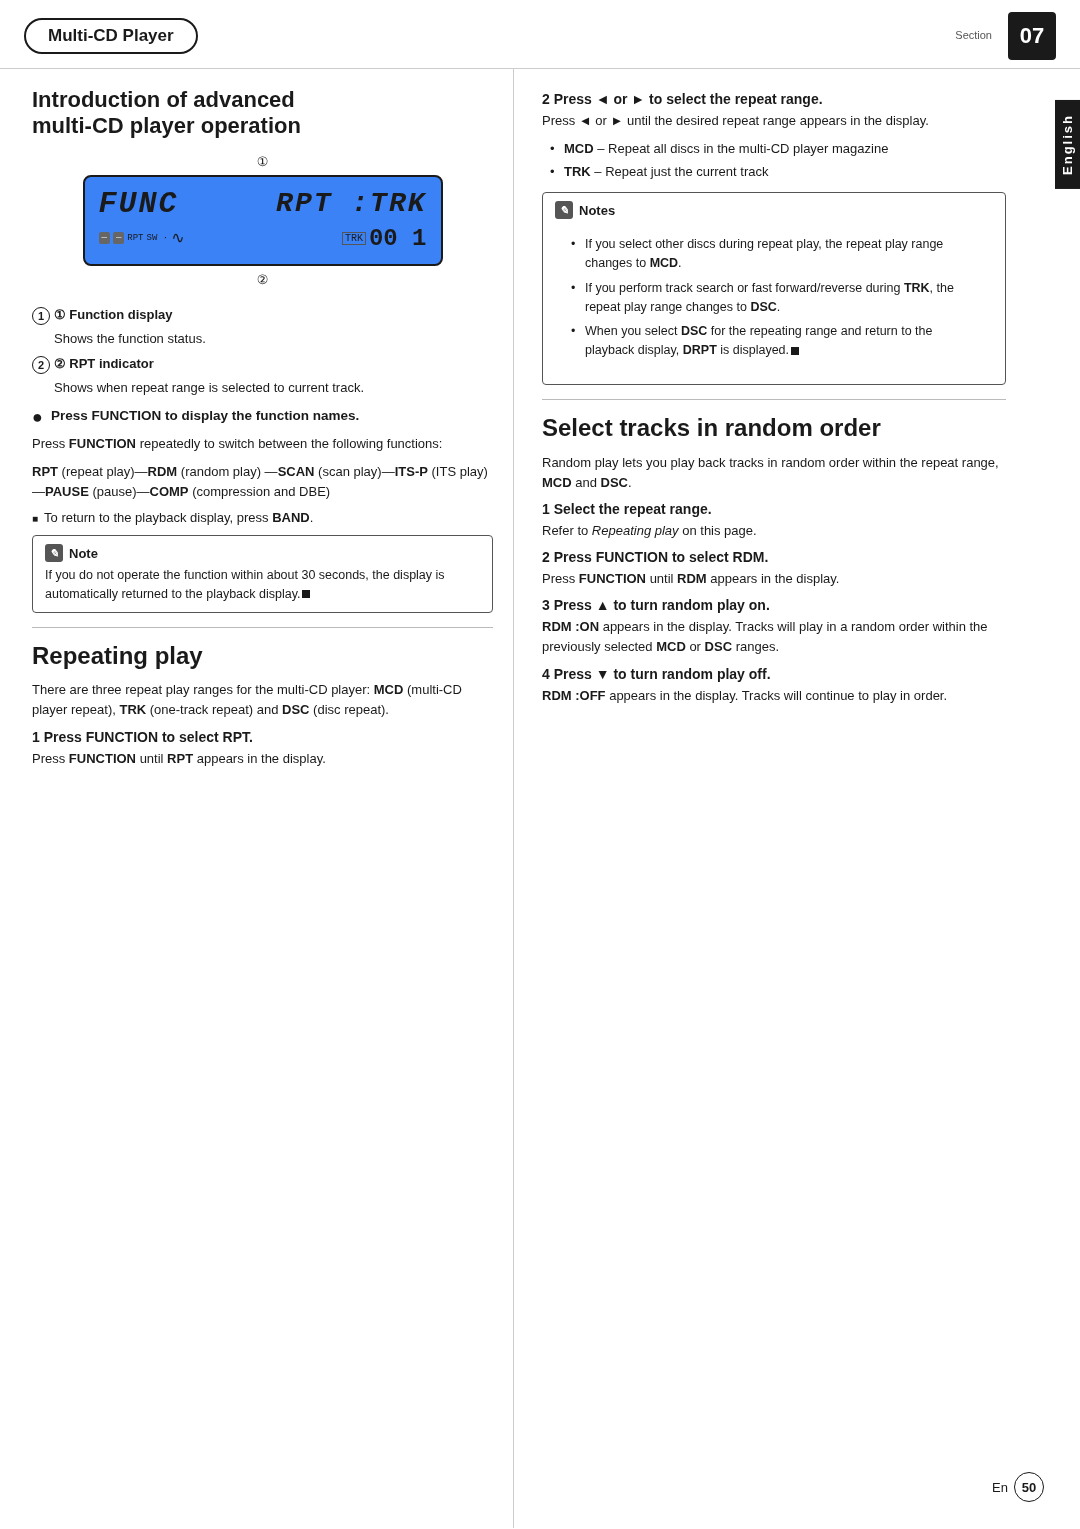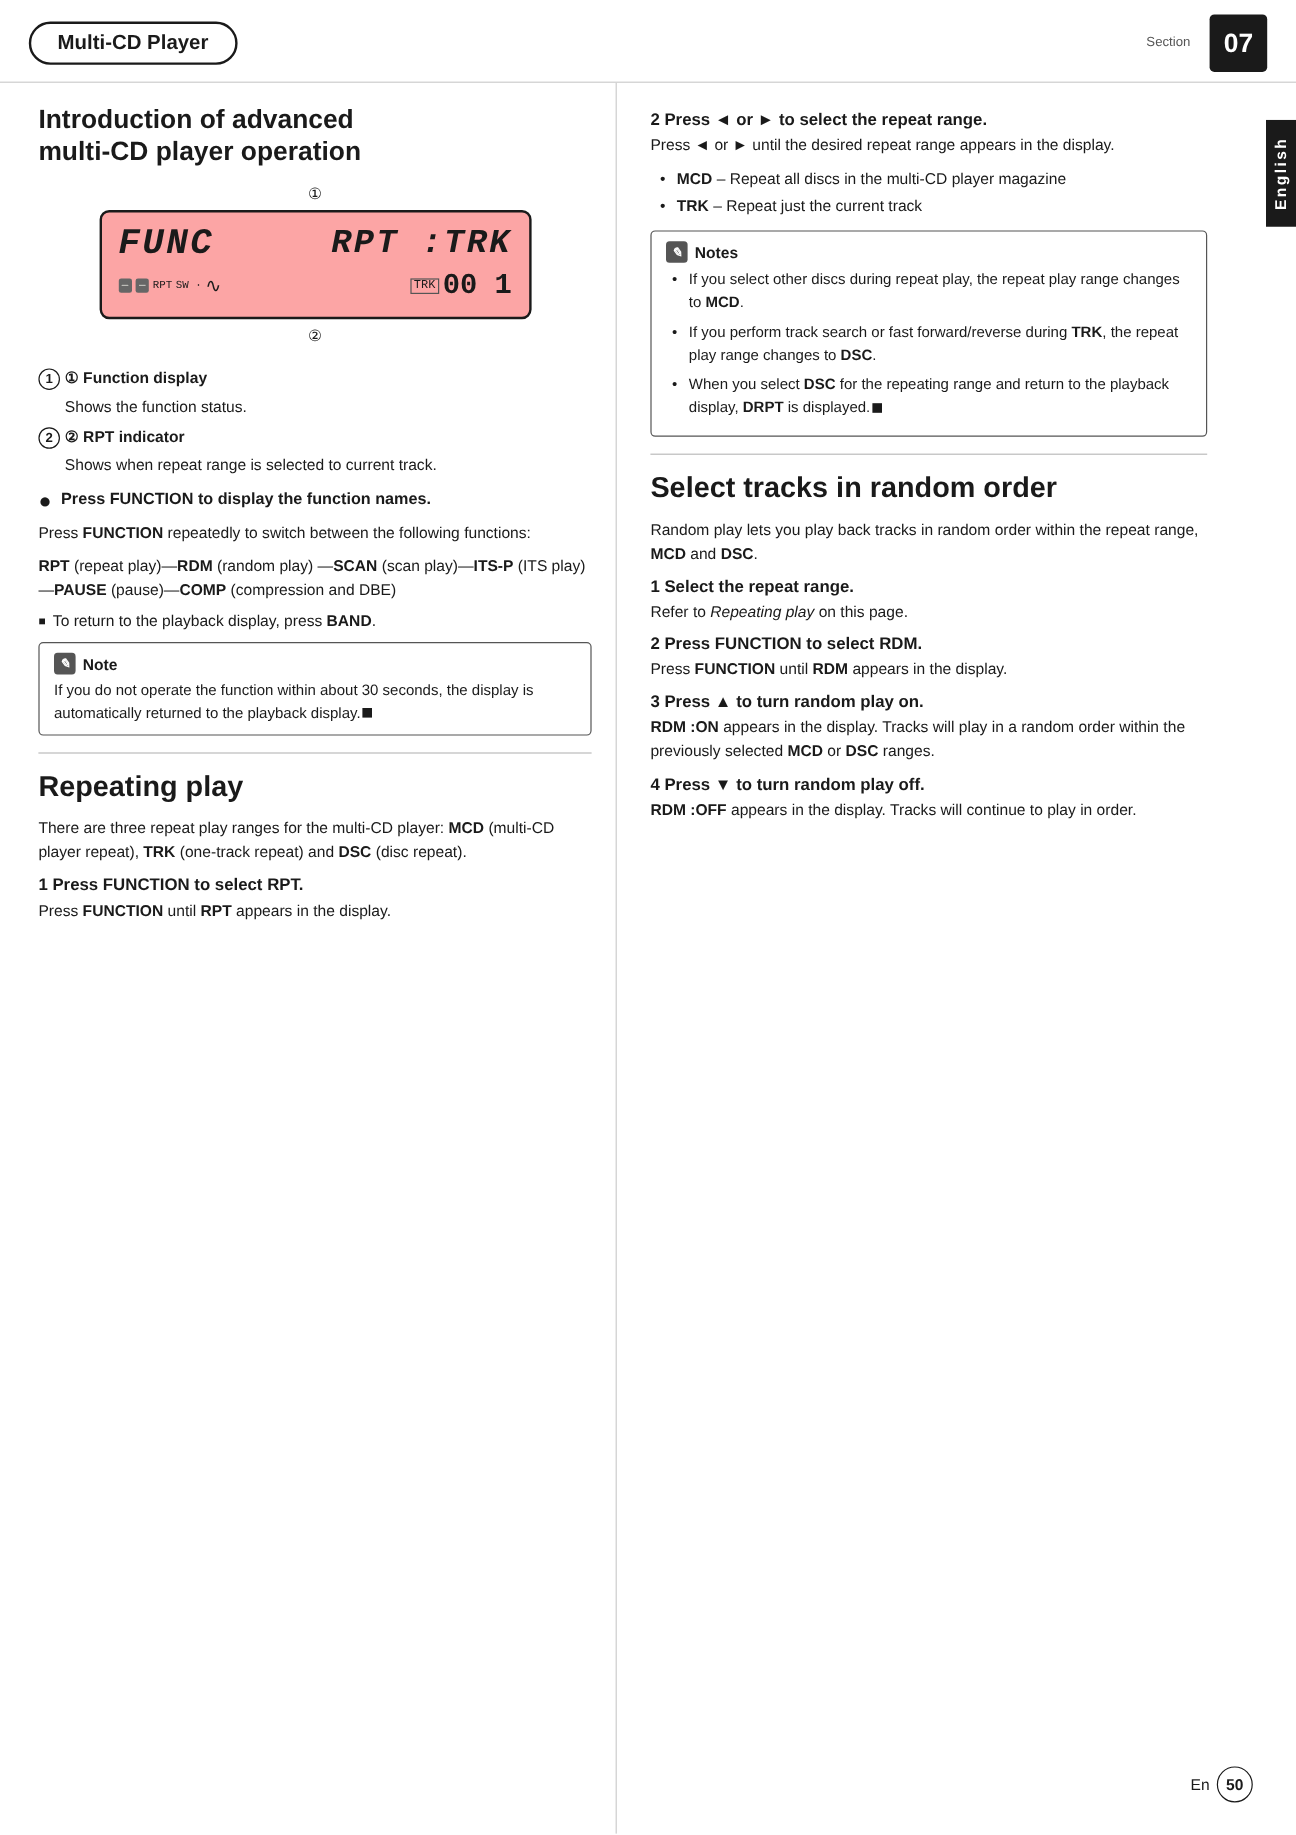--- a/index.html
+++ b/index.html
@@ -103,21 +103,21 @@
 
     
     .lcd-container {
       position: relative;
       margin: 10px auto 20px auto;
       width: 360px;
     }
     .lcd-screen {
       border: 2.5px solid #1a1a1a;
       border-radius: 8px;
-      background: #fca5a5;
+      background: #3b82f6;
       padding: 10px 14px 12px 14px;
       font-family: 'Courier New', monospace;
     }
     .lcd-top-row {
       display: flex;
       justify-content: space-between;
       align-items: center;
       font-size: 28px;
       font-weight: bold;
       letter-spacing: 2px;
@@ -271,21 +271,21 @@
       position: relative;
       margin-bottom: 3px;
     }
     .bullet-list li::before {
       content: "•";
       position: absolute;
       left: 0;
     }
 
     .notes-list {
-      margin: 5px;
+      margin: 16px;
       padding-left: 0;
       list-style: none;
     }
     .notes-list li {
       font-size: 12.5px;
       line-height: 1.5;
       padding-left: 14px;
       position: relative;
       margin-bottom: 6px;
     }

